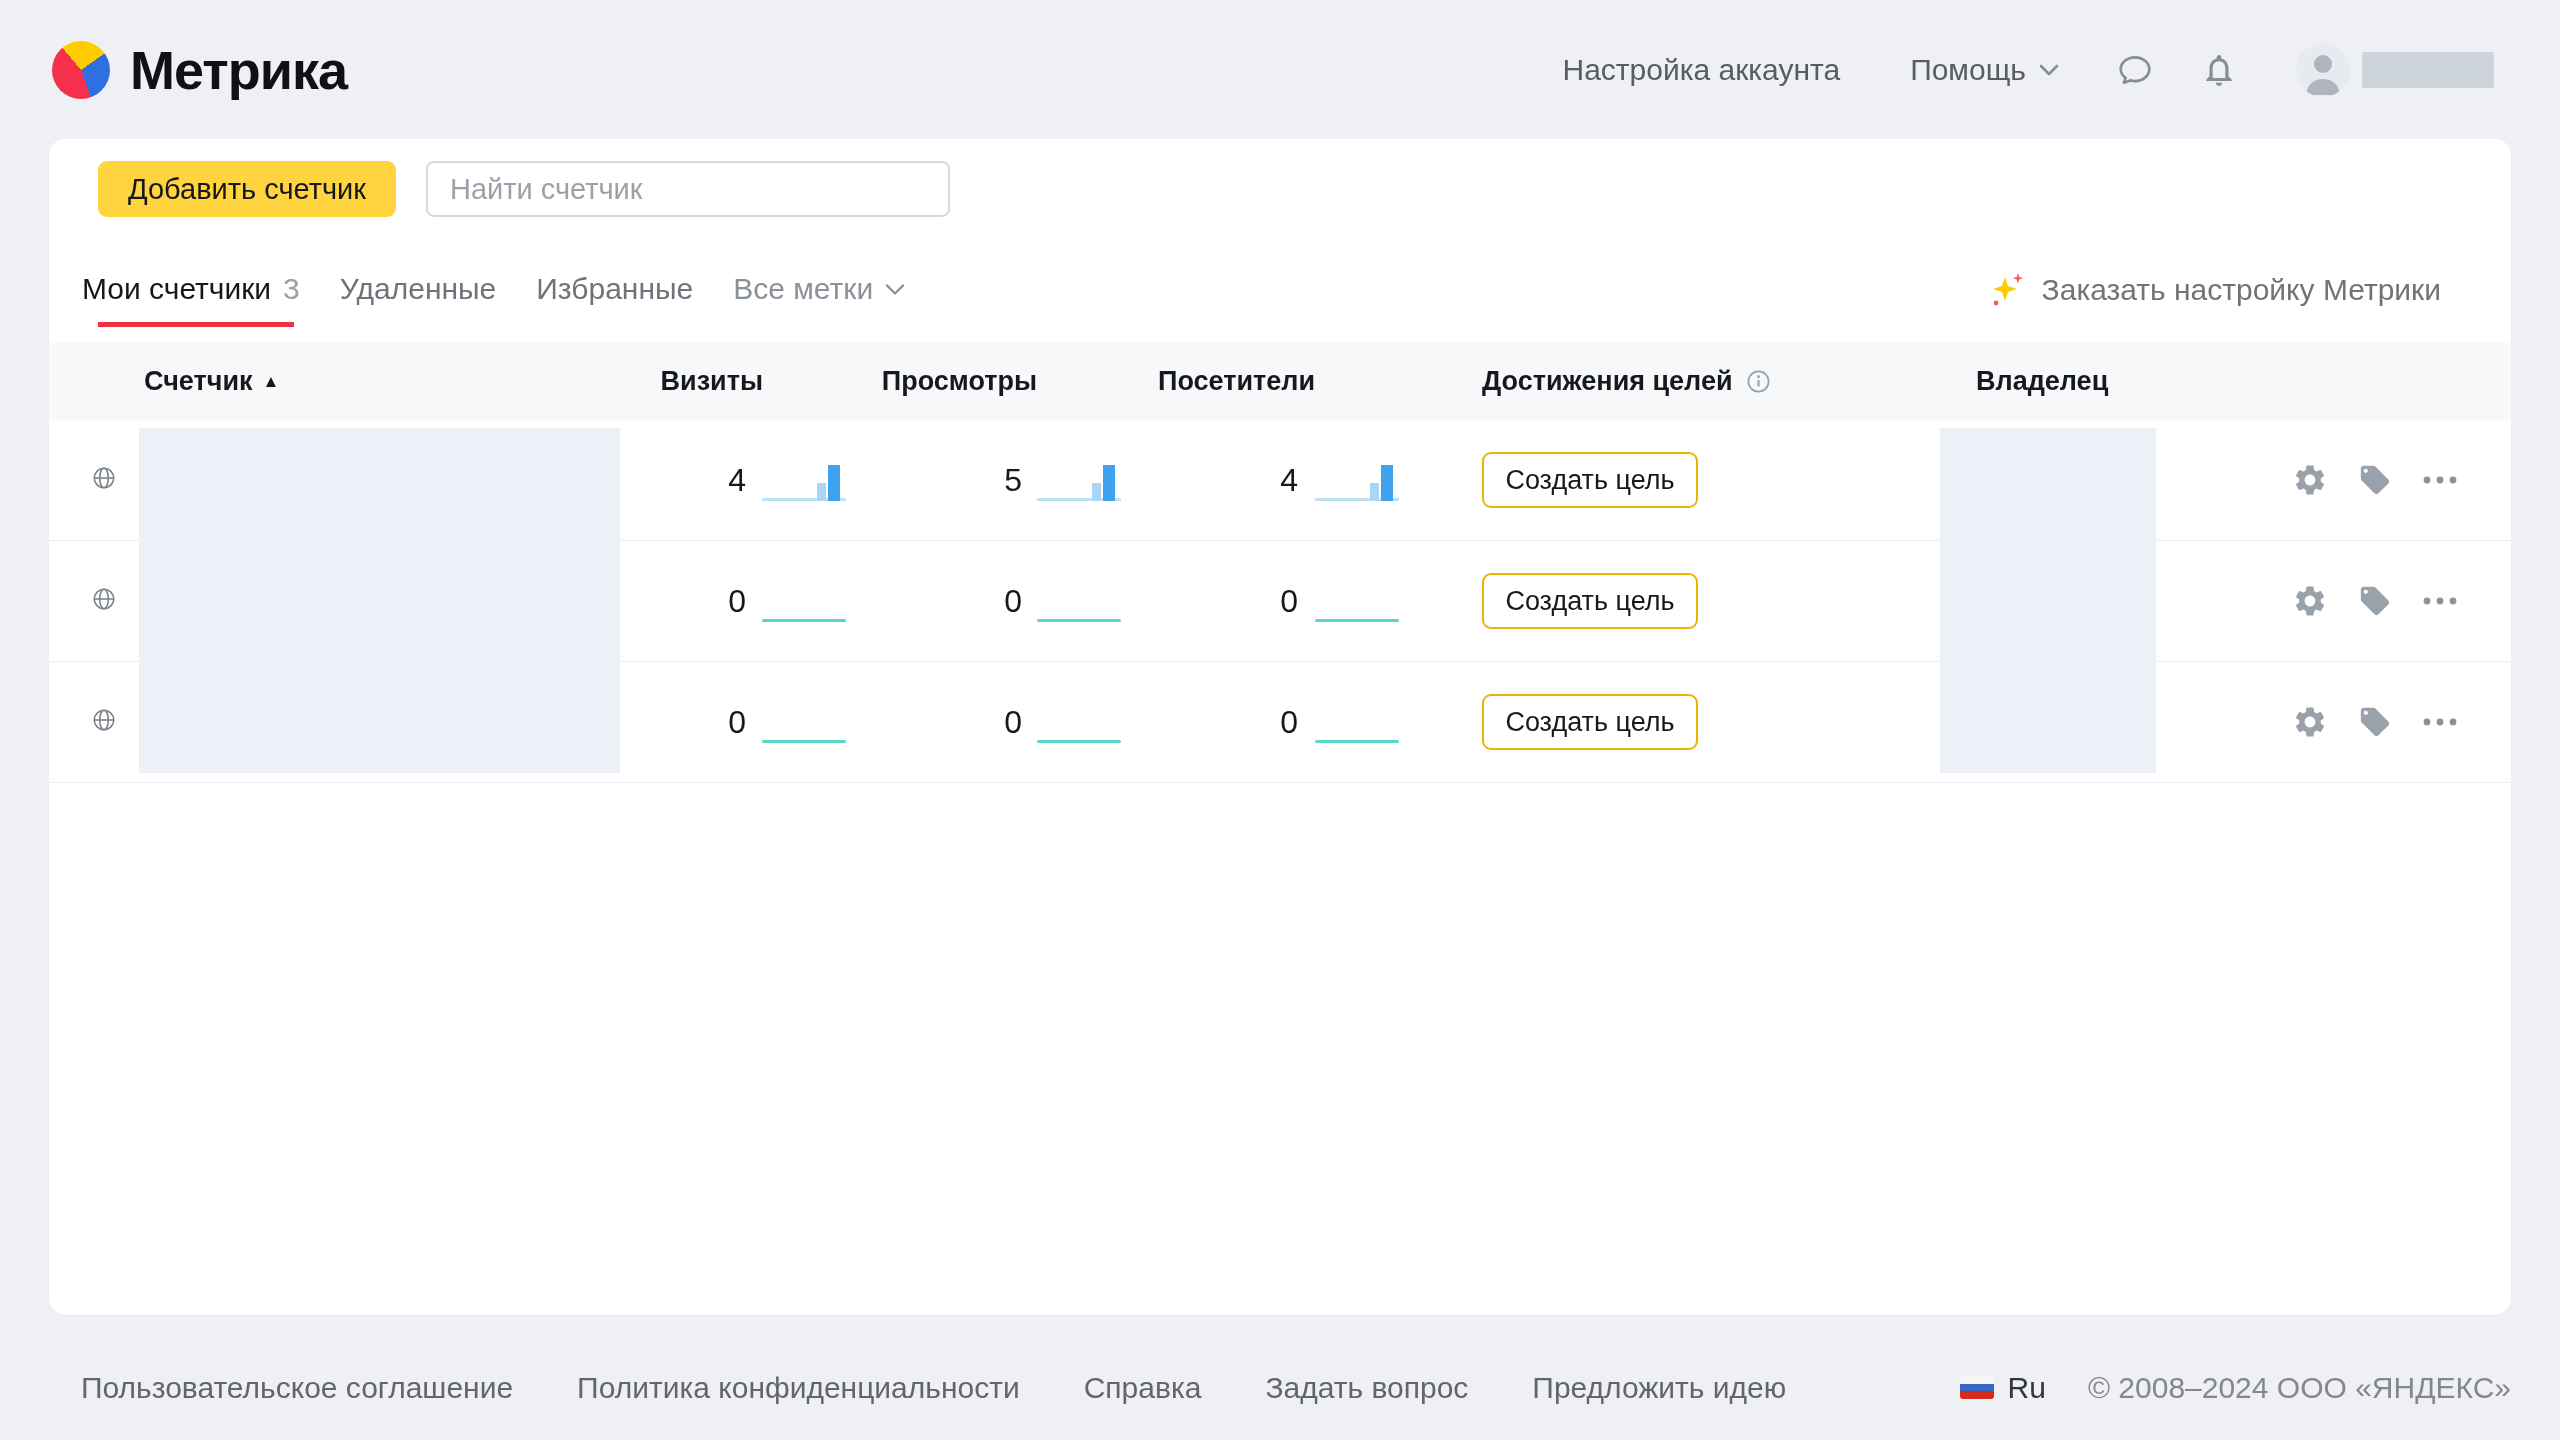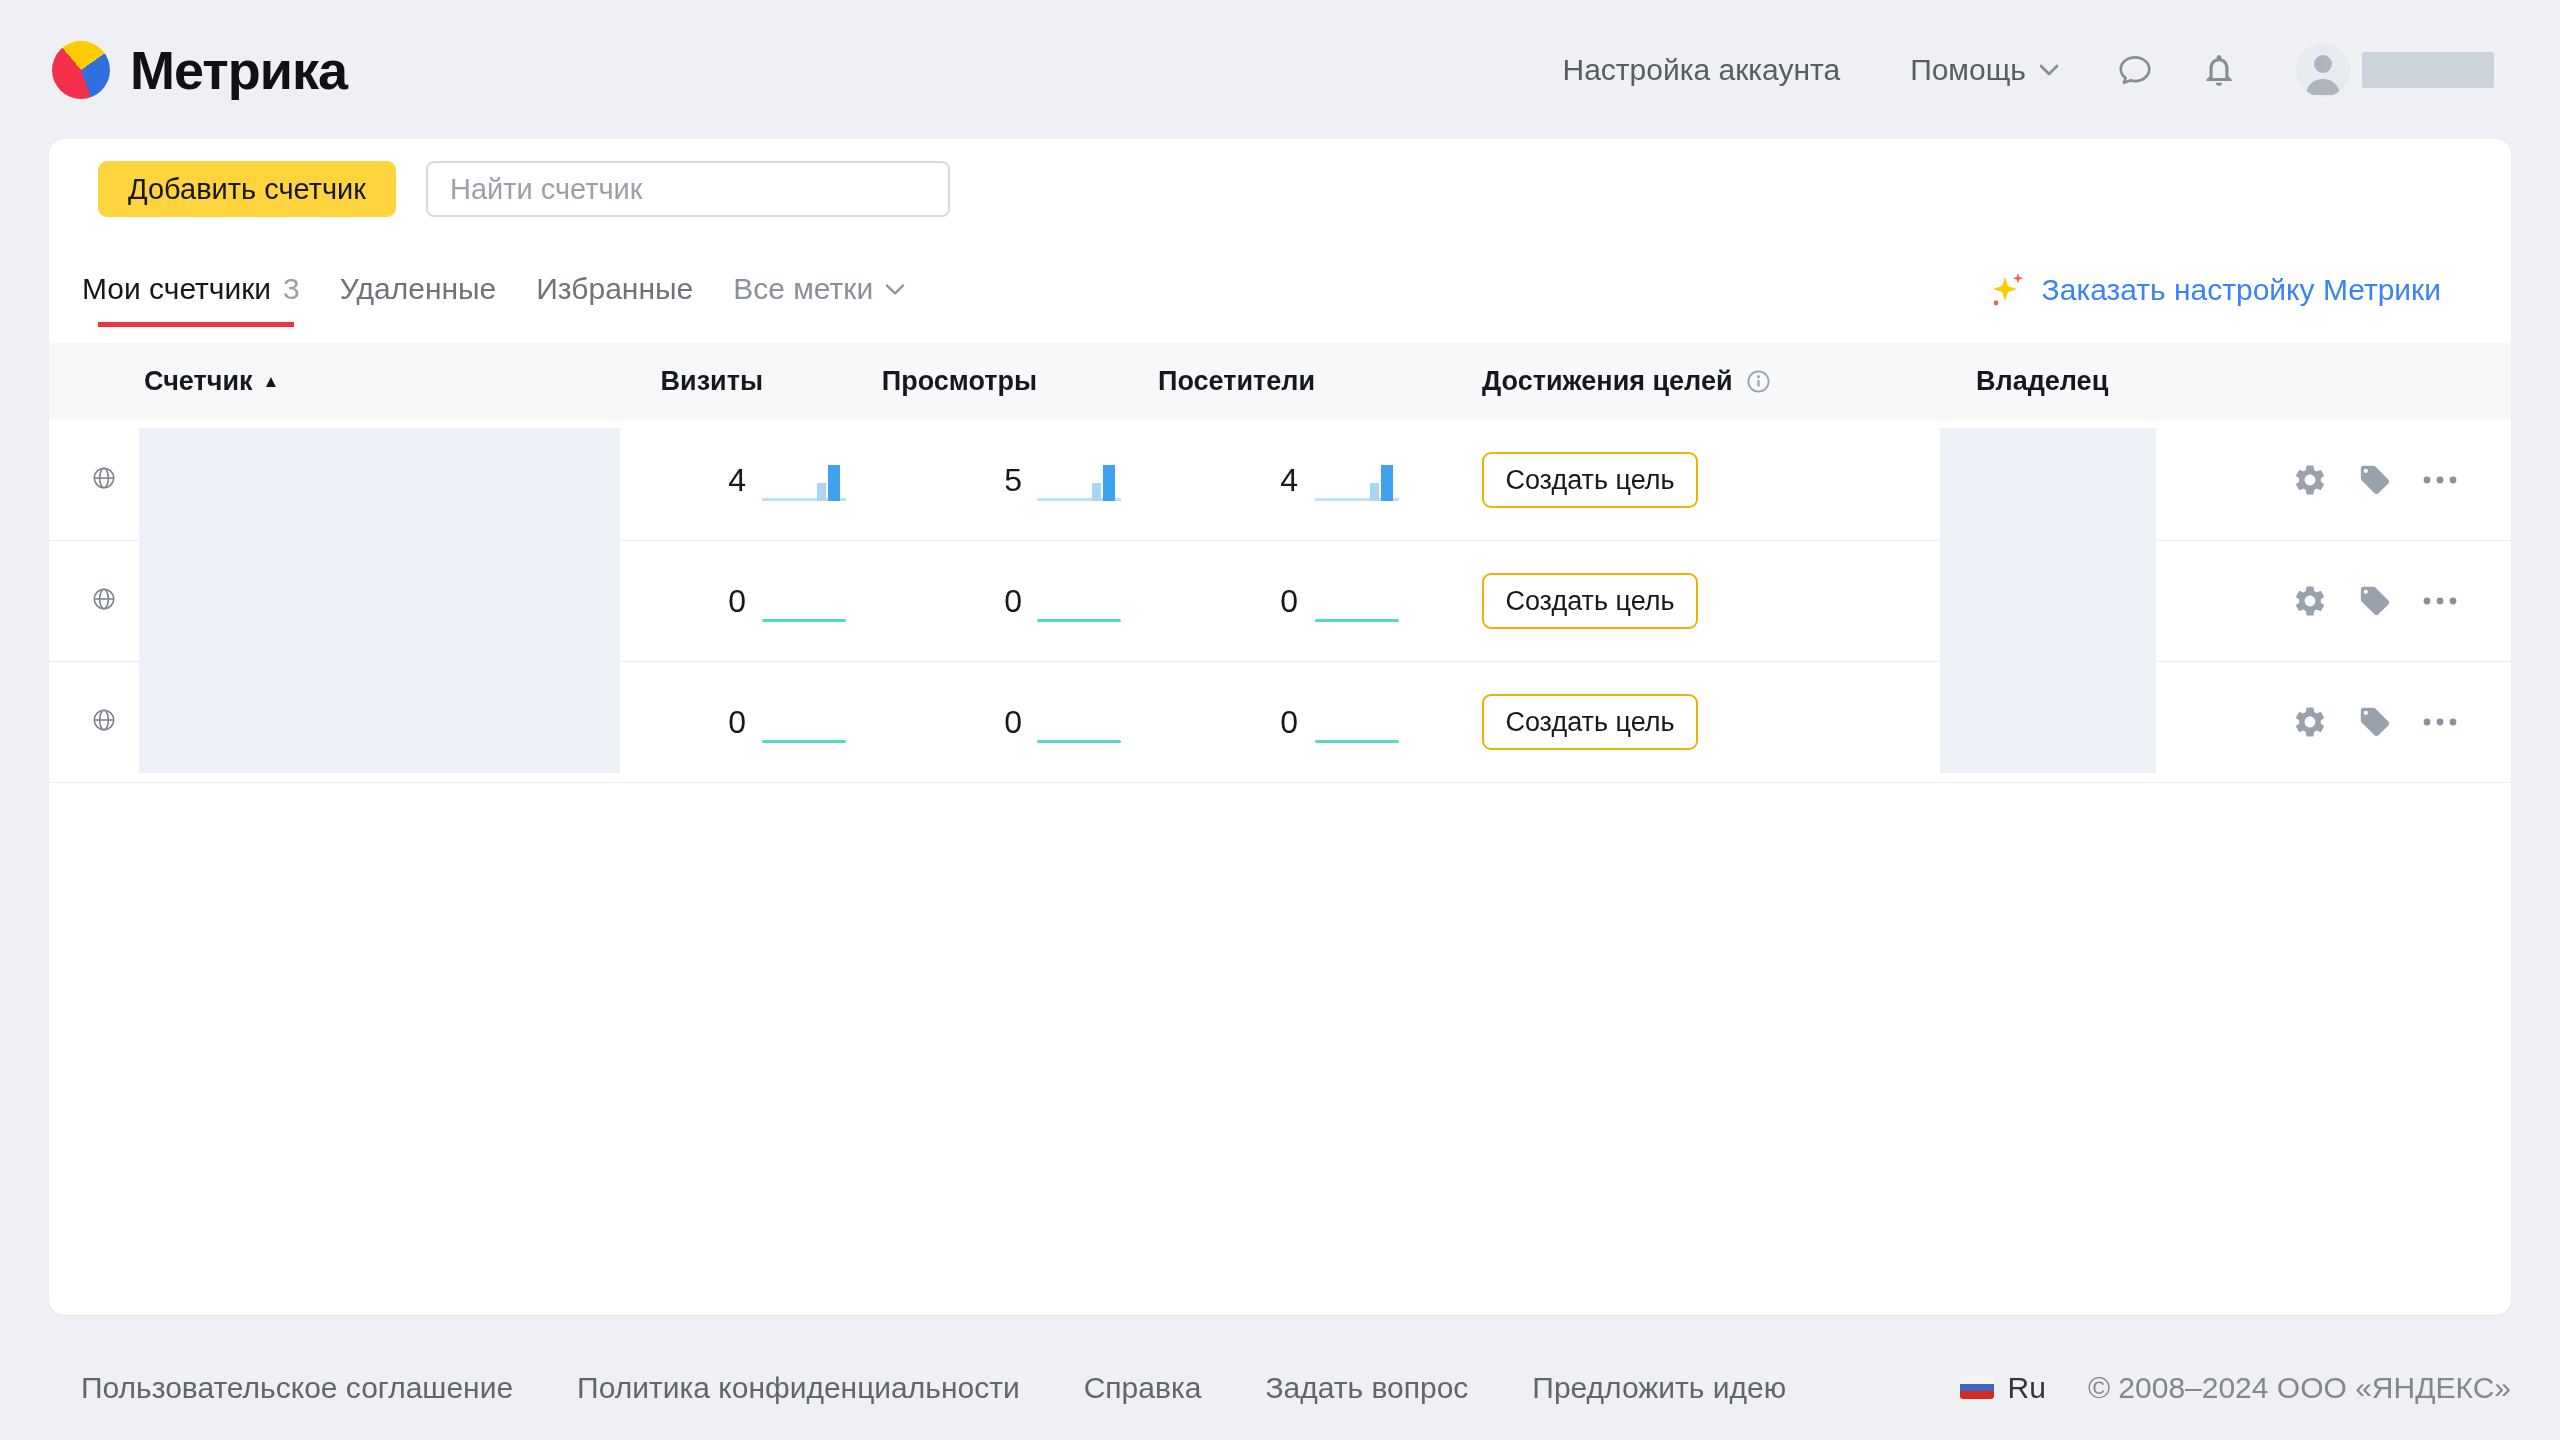--- a/index.html
+++ b/index.html
@@ -35,21 +35,21 @@
                   padding:0 22px; font-family:inherit; font-size:29px; color:#33373d; outline:none; }
   .search-input::placeholder { color:#9aa1a9; }
 
   .tabs { position:absolute; left:33px; top:118px; height:64px; display:flex; align-items:center; gap:40px; }
   .tab { font-size:30px; color:#6f737a; cursor:pointer; display:flex; align-items:center; gap:12px; }
   .tab.active { color:#14171b; }
   .tab .count { color:#9aa0a8; }
   .tab.muted { color:#8b9199; }
   .tab-underline { position:absolute; left:49px; top:183px; width:196px; height:5px; background:#ef3340; }
   .order-link { position:absolute; right:70px; top:130px; display:flex; align-items:center; gap:14px;
-                color:#3b82f6; font-size:30px; cursor:pointer; }
+                color:#737373; font-size:30px; cursor:pointer; }
 
   
   .thead { position:absolute; left:0; top:204px; width:100%; height:77px; background:#f7f8fa;text-decoration:underline; }
   .th { position:absolute; top:0; height:77px; display:flex; align-items:center;
         font-size:27px; font-weight:700; color:#15181c; }
   .th-counter { left:95px; gap:10px; }
   .sort-arrow { font-size:17px; color:#14171b; }
   .th-visits   { left:554px;  width:160px; justify-content:flex-end; }
   .th-views    { left:836px;  width:152px; justify-content:flex-end; }
   .th-visitors { left:1112px; width:154px; justify-content:flex-end; }

